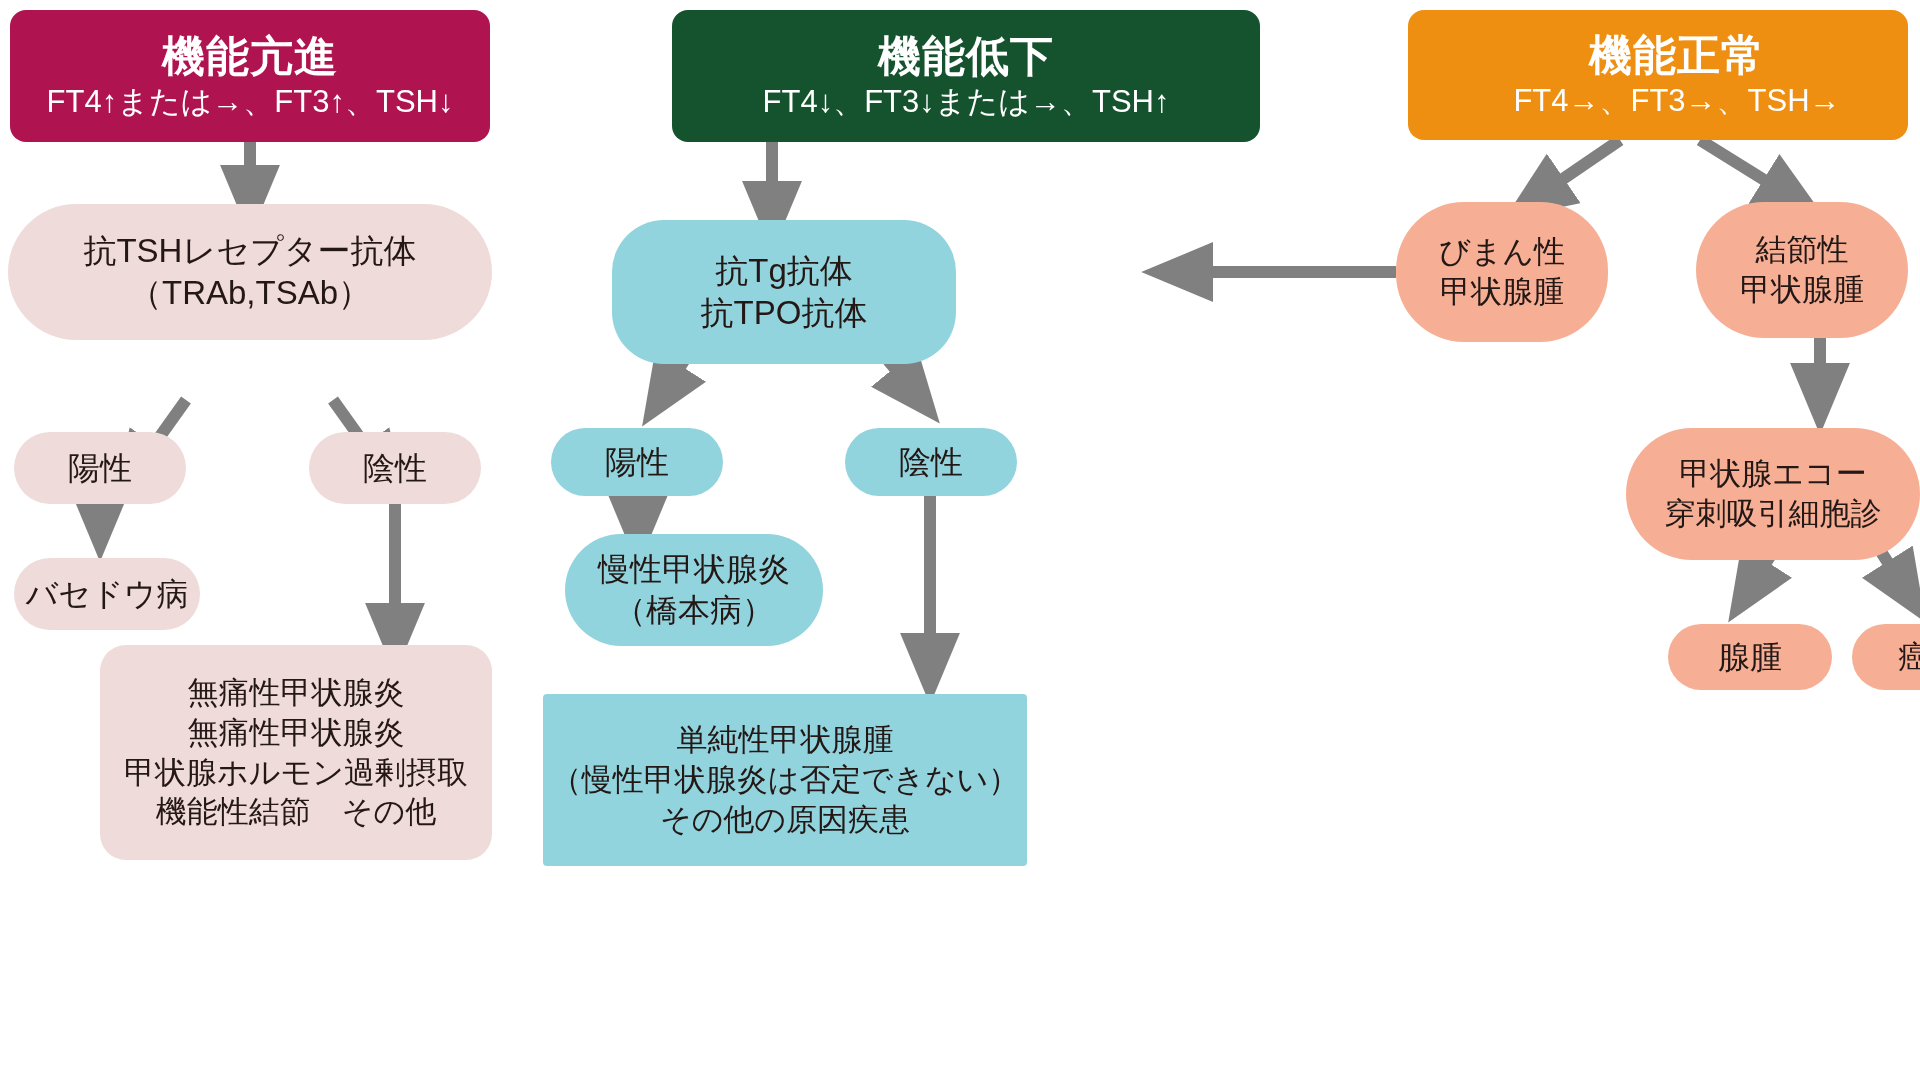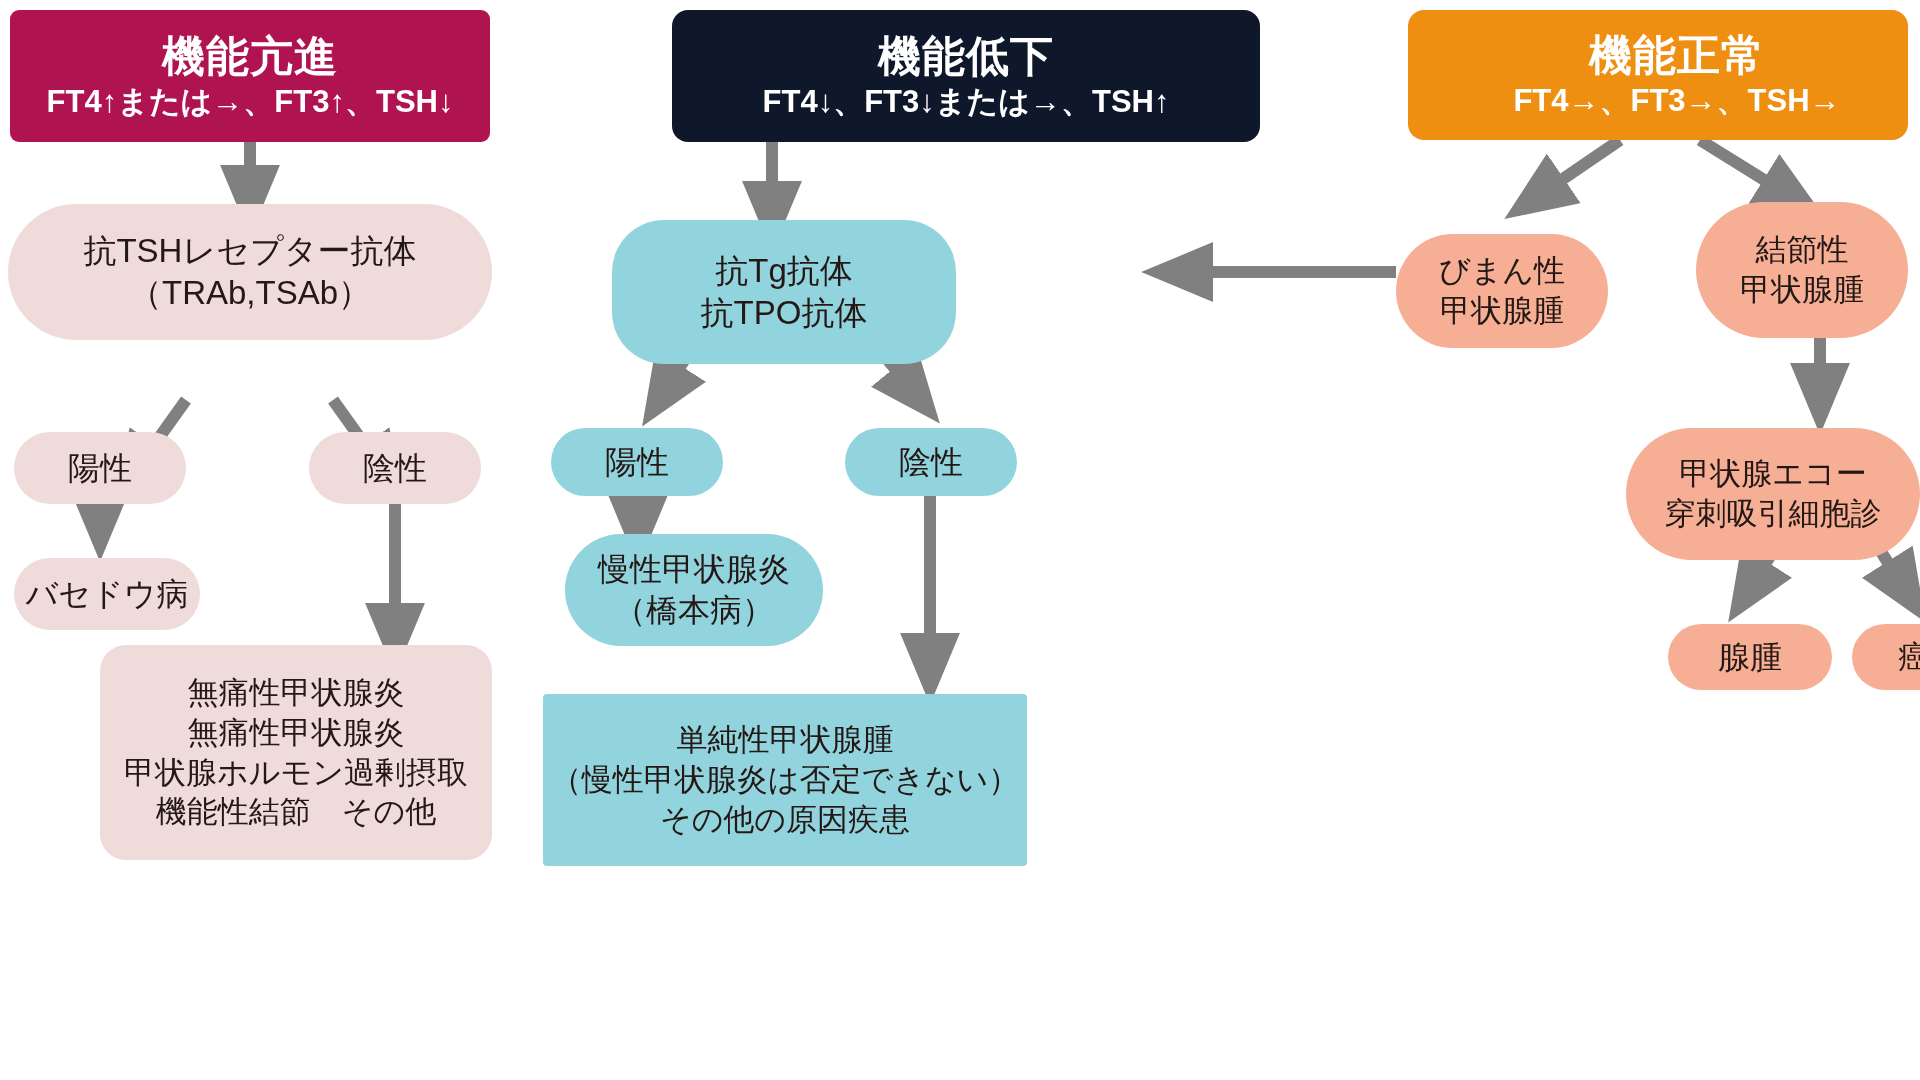--- a/index.html
+++ b/index.html
@@ -6,23 +6,23 @@
   body{width:1920px;height:1080px;position:relative;overflow:hidden;
        font-family:"Liberation Sans","DejaVu Sans",sans-serif;}
   #stage{position:absolute;left:0;top:0;width:1920px;height:1080px;}
   .node{position:absolute;display:flex;flex-direction:column;align-items:center;
         justify-content:center;text-align:center;box-sizing:border-box;
         line-height:1.28;color:#231815;}
   .node .ln{display:block;white-space:pre;}
   
   .hdr{color:#ffffff;border-radius:16px;}
   .hdr .title{font-weight:bold;font-size:43px;letter-spacing:1px;line-height:1.1;}
-  .hdr .sub{font-size:31px;line-height:1.15;margin-top:4px;font-weight:bold;}
-  .hdr-hyper{background:#B01450;border-radius:9px;}
-  .hdr-hypo{background:#0f172a;}
+  .hdr .sub{font-size:31px;line-height:1.15;margin-top:4px;}
+  .hdr-hyper{background:#B01450;}
+  .hdr-hypo{background:#14532d;}
   .hdr-eu{background:#EE8F11;}
   
   .pink{background:#F0DBDB;}
   .blue{background:#92D4DE;}
   .salmon{background:#F6AF95;}
   .pill{border-radius:999px;margin-top:28px;}
   .soft{border-radius:34px;}
   .f31{font-size:31px;}
   .f32{font-size:32px;}
   .f33{font-size:33px;}
@@ -119,21 +119,21 @@
     <span class="ln">単純性甲状腺腫</span>
     <span class="ln">（慢性甲状腺炎は否定できない）</span>
     <span class="ln">その他の原因疾患</span>
   </div>
 
   <div class="node hdr hdr-eu" style="left:1408px;top:10px;width:500px;height:130px;padding-left:38px;">
     <span class="title">機能正常</span>
     <span class="sub">FT4→、FT3→、TSH→</span>
   </div>
 
-  <div class="node salmon f31" style="left:1396px;top:202px;width:212px;height:114px;border-radius:68px;margin-top:32px;">
+  <div class="node salmon f31" style="left:1396px;top:202px;width:212px;height:140px;border-radius:68px;">
     <span class="ln">びまん性</span>
     <span class="ln">甲状腺腫</span>
   </div>
 
   <div class="node salmon f31" style="left:1696px;top:202px;width:212px;height:136px;border-radius:68px;">
     <span class="ln">結節性</span>
     <span class="ln">甲状腺腫</span>
   </div>
 
   <div class="node salmon f31" style="left:1626px;top:400px;width:294px;height:132px;border-radius:66px;margin-top:28px;">

